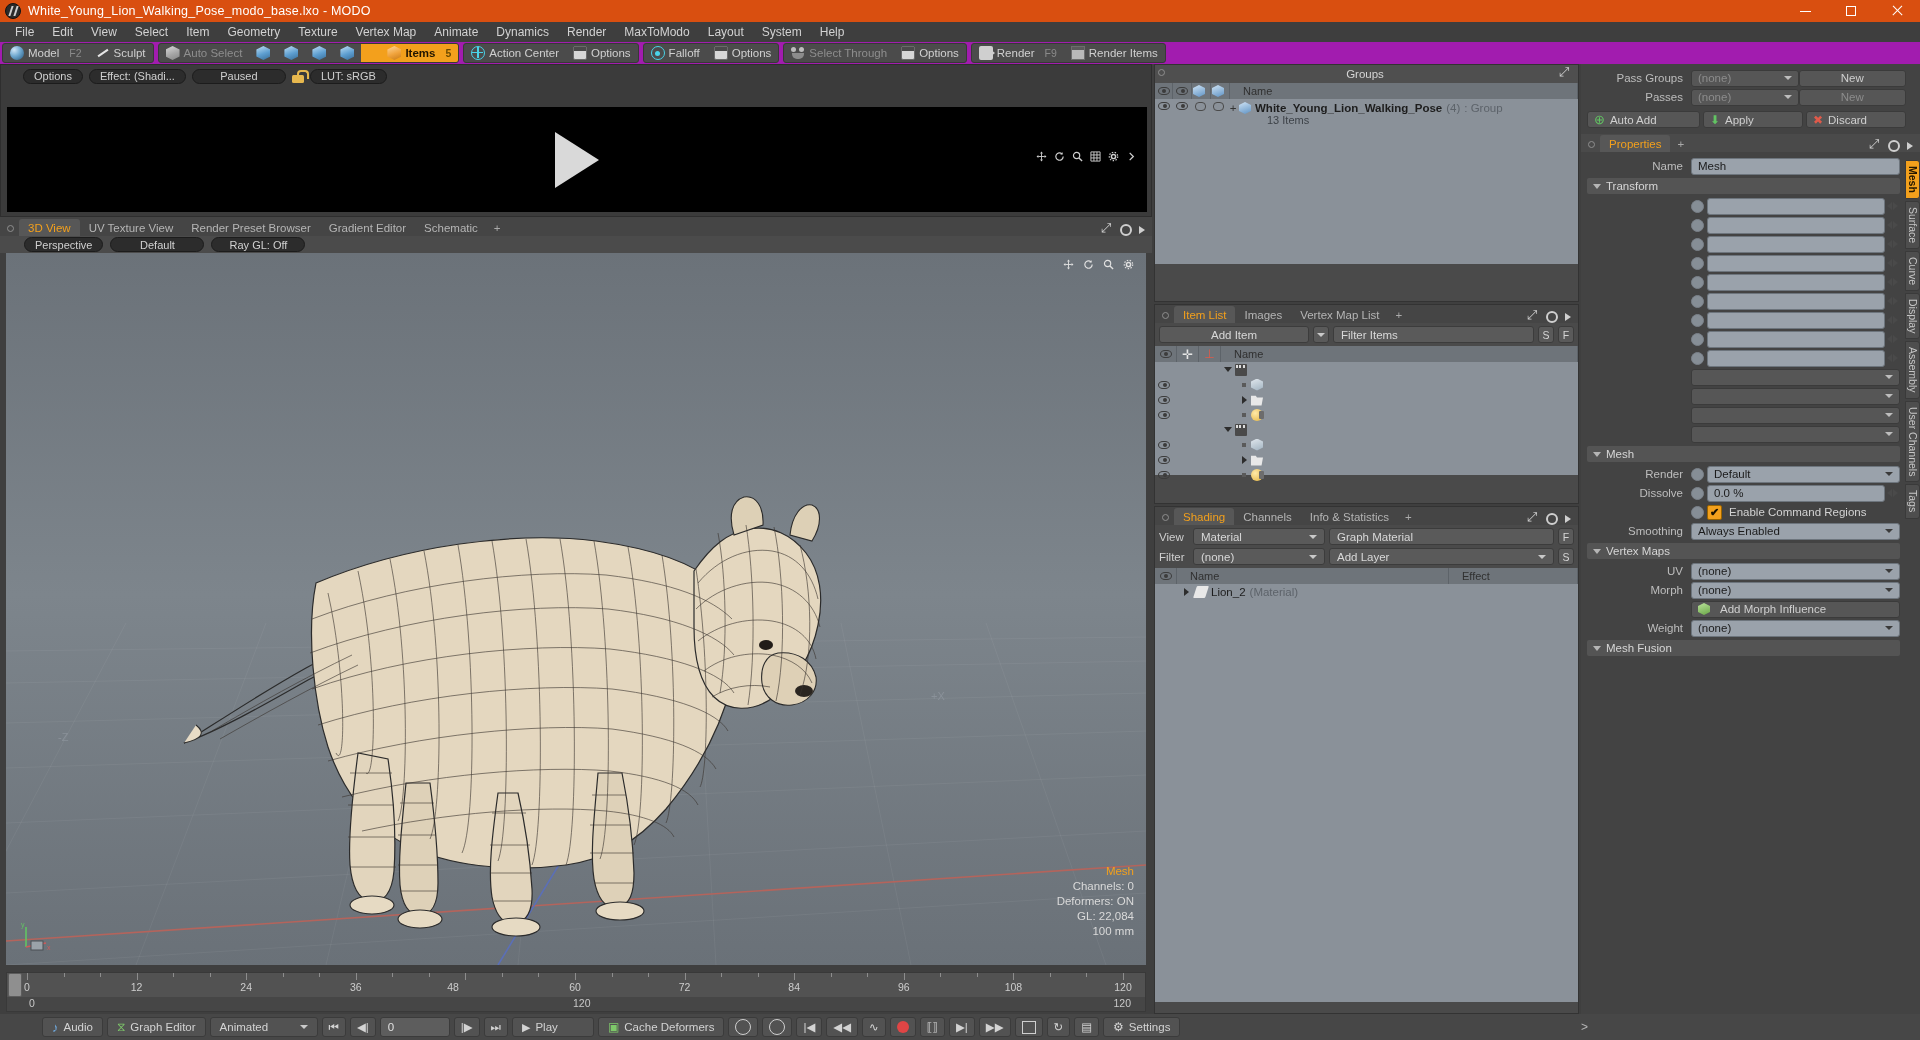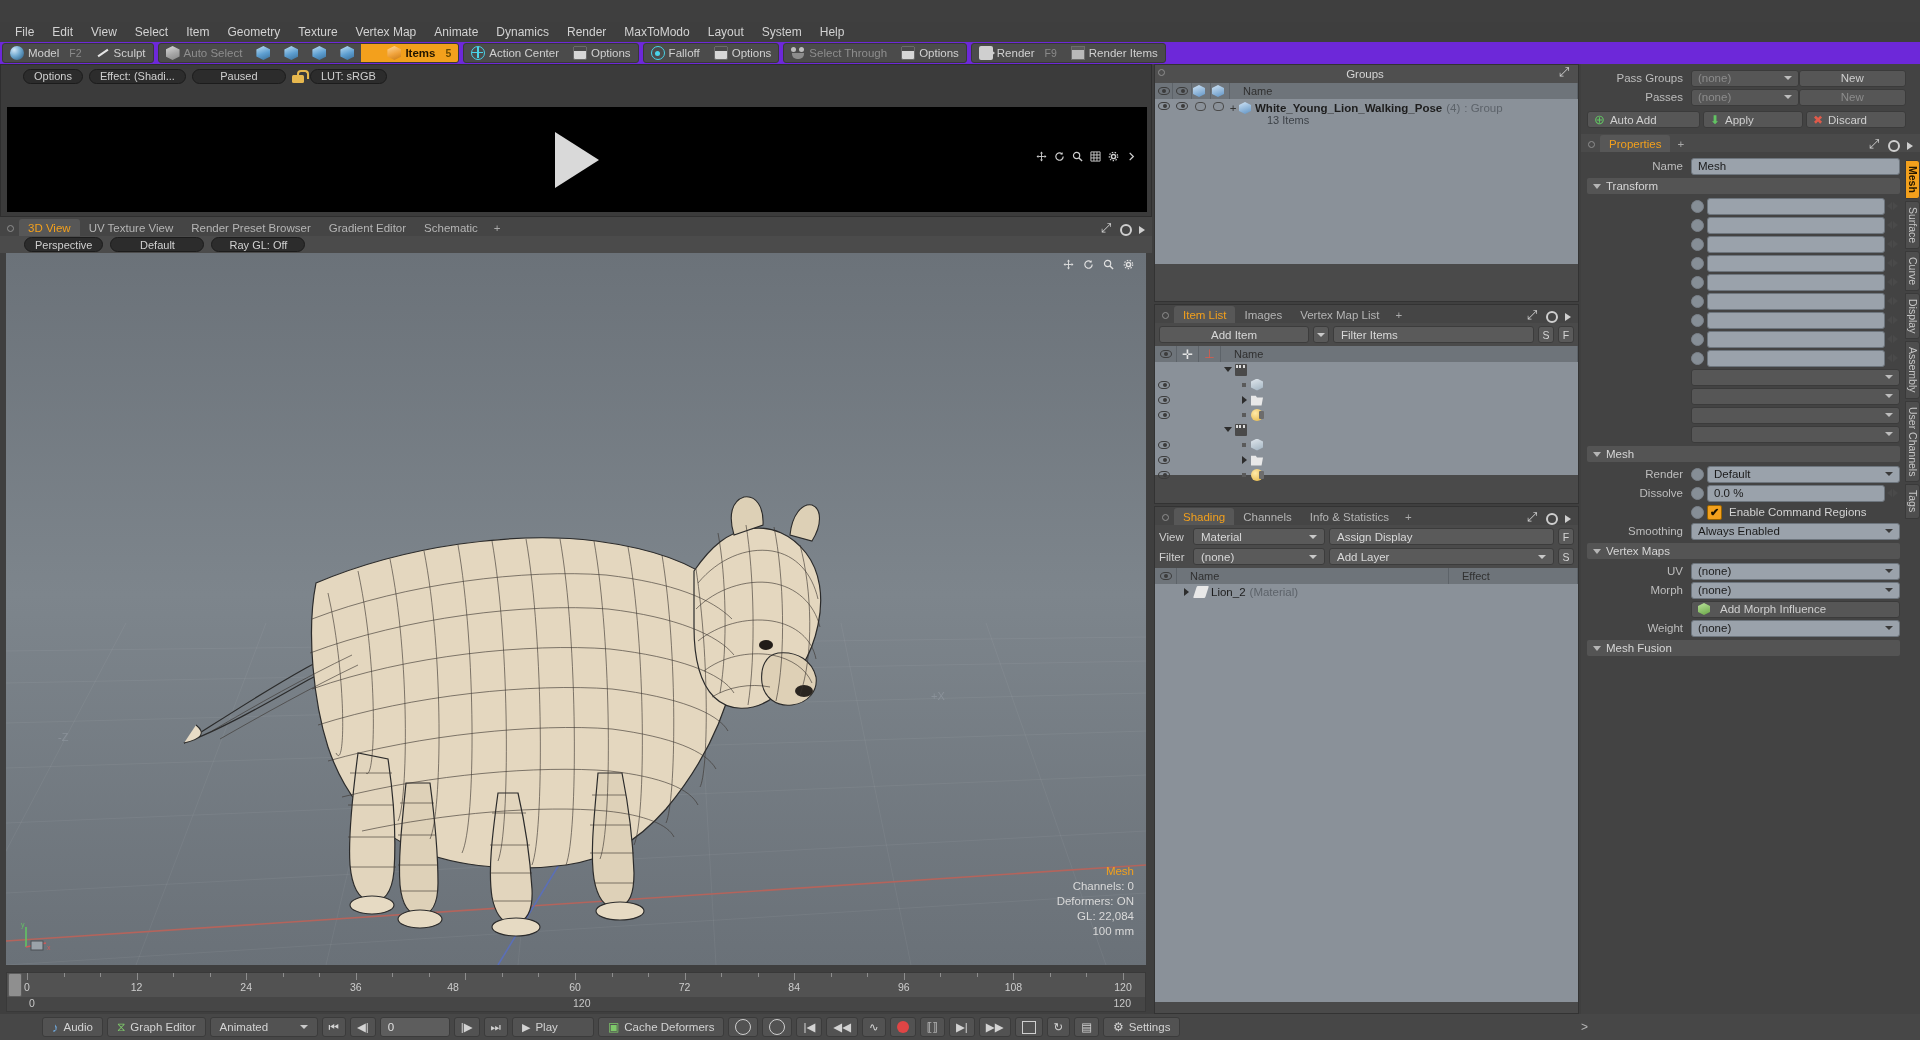--- a/index.html
+++ b/index.html
@@ -24,21 +24,21 @@
   .glyph-x{ position:relative; width:12px; height:12px; }
   .glyph-x:before,.glyph-x:after{ content:""; position:absolute; left:0; top:5px; width:13px; height:1.3px; background:#fff; }
   .glyph-x:before{ transform:rotate(45deg);} .glyph-x:after{ transform:rotate(-45deg);}
 
   
   .menubar{ position:absolute; left:0; top:22px; width:1920px; height:20px;
     background:#3e3e3e; display:flex; align-items:center; padding-left:6px; }
   .menuitem{ padding:2px 9px; font-size:12px; color:#d2d2d2; }
 
   
-  .modebar{ position:absolute; left:0; top:42px; width:1920px; height:22px; background:#6d28d9;
+  .modebar{ position:absolute; left:0; top:42px; width:1920px; height:22px; background:#a21caf;
     display:flex; align-items:center; }
   .mb-group{ display:flex; align-items:center; height:20px; margin:0 2px;
     background:#4b4b4b; border:1px solid #383838; border-radius:3px; overflow:hidden; }
   .mb-btn{ display:flex; align-items:center; height:19px; padding:0 7px; gap:4px;
     color:#d0d0d0; font-size:11.5px; white-space:nowrap; }
   .mb-btn.dim{ color:#8e8e8e; }
   .mb-btn.hot{ background:#f3a01c; color:#221500; font-weight:bold;padding-left:26px; }
   .mb-btn .key{ color:#8a8a8a; font-size:10.5px; margin-left:6px; }
   .mb-btn.hot .key{ color:#6b4a00; }
   .ic{ width:14px; height:14px; display:inline-block; flex:0 0 auto; }
@@ -211,20 +211,35 @@
     display:flex; align-items:center; padding:0 7px; font-size:10px; color:#9a9a9a;margin-top:43px; }
   .circ{ width:16px; height:16px; border-radius:50%; border:1.4px solid #cfcfcf; position:relative; }
   .sqr{ width:14px; height:13px; border:1.4px solid #cfcfcf; position:relative; }
   .reddot{ width:12px; height:12px; border-radius:50%; background:#e04545; }
 </style>
 </head>
 <body>
 
 <div id="app">
 
+  <div class="titlebar">
+    <div class="tb-icon"></div>
+    <div class="tb-title">White_Young_Lion_Walking_Pose_modo_base.lxo - MODO</div>
+    <div class="tb-btns">
+      <div class="tb-btn">
+          <div class="glyph-min"></div>
+        </div>
+      <div class="tb-btn">
+          <div class="glyph-max"></div>
+        </div>
+      <div class="tb-btn close">
+          <div class="glyph-x"></div>
+        </div>
+    </div>
+  </div>
 
   <div class="menubar" id="menubar">
       <div class="menuitem">File</div>
       <div class="menuitem">Edit</div>
       <div class="menuitem">View</div>
       <div class="menuitem">Select</div>
       <div class="menuitem">Item</div>
       <div class="menuitem">Geometry</div>
       <div class="menuitem">Texture</div>
       <div class="menuitem">Vertex Map</div>
@@ -770,21 +785,21 @@
             <div class="ic-gear"></div>
             <div class="ic-arrowr"></div>
           </div>
         </div>
       <div class="btnrow">
         <span style="width:30px;font-size:11.5px;color:#cfcfcf">View</span>
         <div class="fld" style="width:132px">
             <span>Material</span>
             <span class="caret"></span>
           </div>
-        <div class="fld" style="flex:1">Assign Display</div>
+        <div class="fld" style="flex:1">Graph Material</div>
         <div class="sqbtn">F</div>
       </div>
       <div class="btnrow" style="padding-top:0">
         <span style="width:30px;font-size:11.5px;color:#cfcfcf">Filter</span>
         <div class="fld" style="width:132px">
             <span>(none)</span>
             <span class="caret"></span>
           </div>
         <div class="fld" style="flex:1">
             <span>Add Layer</span>

